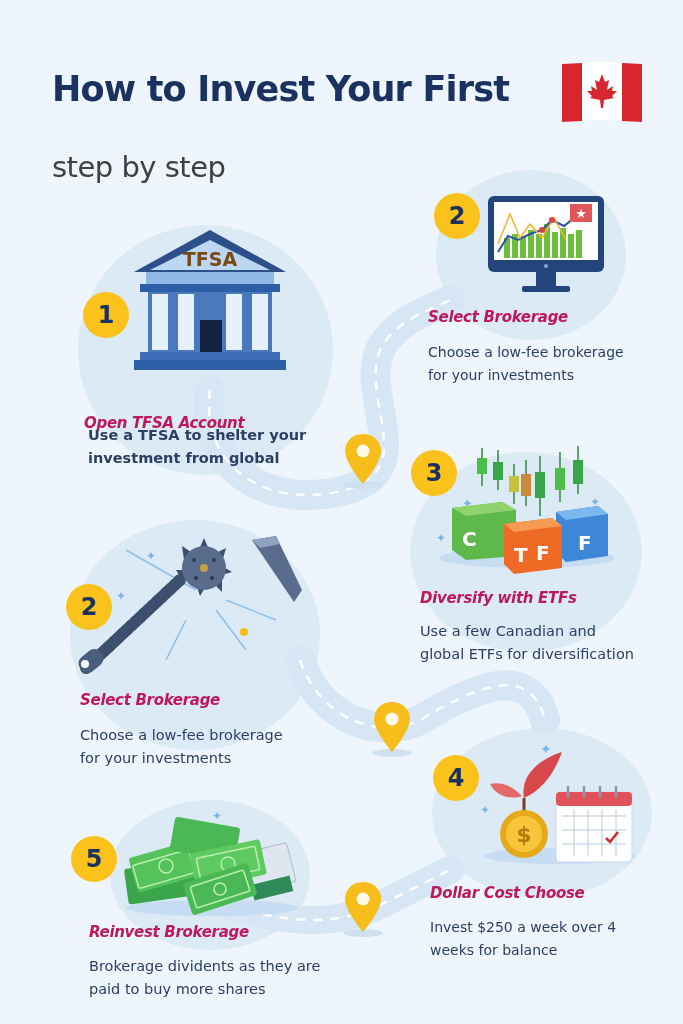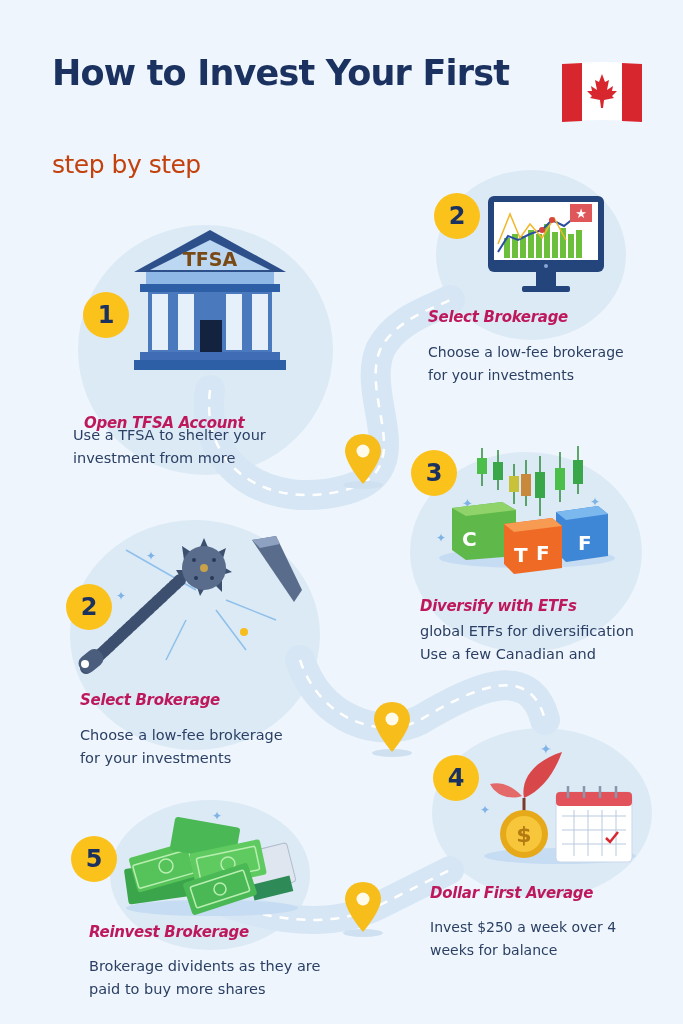--- a/index.html
+++ b/index.html
@@ -5,32 +5,32 @@
   * { box-sizing: border-box; margin: 0; padding: 0; }
   html, body { width: 683px; height: 1024px; overflow: hidden; }
   body {
     background: #eef5fc;
     font-family: "DejaVu Sans", sans-serif;
     color: #1d3461;
     position: relative;
   }
   .abs { position: absolute; }
   .title {
-    left: 52px; top: 48px;
+    left: 52px; top: 64px;
     font-family: "DejaVu Sans", sans-serif;
     font-weight: bold;
     font-size: 35px;
     line-height: 50px;
     color: #1b3260;
     letter-spacing: -0.8px;
   }
   .subtitle {
     left: 52px; top: 150px;
-    font-size: 25px;
-    color: #c2410c;
+    font-size: 29px;
+    color: #404040;
     letter-spacing: -0.5px;
   }
   .flag { left: 560px; top: 60px; width: 84px; height: 64px; }
   .blob { position: absolute; border-radius: 50%; background: #dceaf6; }
   .road { position: absolute; left: 0; top: 0; }
   .step-title {
     position: absolute;
     font-weight: bold;
     font-size: 15px;
     color: #be185d;
@@ -98,23 +98,23 @@
   <rect x="48" y="66" width="16" height="56" fill="#e6f0fb"></rect>
   <rect x="96" y="66" width="16" height="56" fill="#e6f0fb"></rect>
   <rect x="122" y="66" width="16" height="56" fill="#e6f0fb"></rect>
   <rect x="70" y="92" width="22" height="32" fill="#13233f"></rect>
   <rect x="10" y="124" width="140" height="8" fill="#3f6cb4"></rect>
   <rect x="4" y="132" width="152" height="10" fill="#2d5fa6"></rect>
   <text x="80" y="38" text-anchor="middle" font-family="DejaVu Sans, sans-serif" font-weight="bold" font-size="19" fill="#7a4a16">TFSA</text>
 </svg>
 <div class="badge" style="left:83px;top:292px;">1</div>
 <div class="step-title" style="left:84px;top:414px;">Open TFSA Account</div>
-<div class="step-desc" style="left:73px;top:424px;">
+<div class="step-desc" style="left:88px;top:424px;font-weight:bold;">
   <div>Use a TFSA to shelter your</div>
-  <div>investment from more</div>
+  <div>investment from global</div>
 </div>
 
 <svg class="illus" style="left:486px;top:194px;" width="120" height="104" viewBox="0 0 120 104">
   <rect x="2" y="2" width="116" height="76" rx="6" fill="#23457c"></rect>
   <rect x="8" y="8" width="104" height="58" fill="#ffffff"></rect>
   <g fill="#6cbf3b">
     <rect x="18" y="44" width="6" height="20"></rect>
       <rect x="26" y="40" width="6" height="24"></rect>
     <rect x="34" y="42" width="6" height="22"></rect>
       <rect x="42" y="36" width="6" height="28"></rect>
@@ -174,24 +174,24 @@
   <text x="30" y="100" font-family="DejaVu Sans, sans-serif" font-weight="bold" font-size="20" fill="#ffffff">C</text>
   <polygon points="124,66 166,60 176,68 176,110 134,116 124,106" fill="#3e86d6"></polygon>
   <polygon points="124,66 166,60 176,68 134,74" fill="#7ab8ee"></polygon>
   <text x="146" y="104" font-family="DejaVu Sans, sans-serif" font-weight="bold" font-size="20" fill="#ffffff">F</text>
   <polygon points="72,78 120,72 130,80 130,122 82,128 72,118" fill="#ef6a24"></polygon>
   <polygon points="72,78 120,72 130,80 82,86" fill="#f79a52"></polygon>
   <text x="82" y="116" font-family="DejaVu Sans, sans-serif" font-weight="bold" font-size="20" fill="#ffffff">T</text>
   <text x="104" y="114" font-family="DejaVu Sans, sans-serif" font-weight="bold" font-size="20" fill="#ffffff">F</text>
 </svg>
 <div class="badge" style="left:411px;top:450px;">3</div>
-<div class="step-title" style="left:420px;top:589px;margin-top:8px;">Diversify with ETFs</div>
+<div class="step-title" style="left:420px;top:589px;">Diversify with ETFs</div>
 <div class="step-desc" style="left:420px;top:620px;width:262px;">
+  <div>Use a few Canadian and</div>
   <div>global ETFs for diversification</div>
-  <div>Use a few Canadian and</div>
 </div>
 
 <svg class="illus" style="left:76px;top:530px;" width="230" height="150" viewBox="0 0 230 150">
   <g stroke="#8fc0ea" stroke-width="1.5">
     <line x1="50" y1="20" x2="120" y2="60"></line>
       <line x1="110" y1="90" x2="90" y2="130"></line>
     <line x1="140" y1="80" x2="170" y2="120"></line>
       <line x1="150" y1="70" x2="200" y2="90"></line>
   </g>
   <text x="70" y="30" font-size="12" fill="#7fb3e6">✦</text>
@@ -254,21 +254,21 @@
   </g>
   <g stroke="#8a97ab" stroke-width="2.5">
       <line x1="88" y1="48" x2="88" y2="60"></line>
       <line x1="104" y1="48" x2="104" y2="60"></line>
       <line x1="120" y1="48" x2="120" y2="60"></line>
       <line x1="136" y1="48" x2="136" y2="60"></line>
     </g>
   <polyline points="126,100 130,104 138,94" fill="none" stroke="#d8262f" stroke-width="2.5"></polyline>
 </svg>
 <div class="badge" style="left:433px;top:755px;">4</div>
-<div class="step-title" style="left:430px;top:884px;">Dollar First Average</div>
+<div class="step-title" style="left:430px;top:884px;">Dollar Cost Choose</div>
 <div class="step-desc" style="left:430px;top:916px;font-size:14px;">
   <div>Invest $250 a week over 4</div>
   <div>weeks for balance</div>
 </div>
 
 <svg class="illus" style="left:340px;top:880px;" width="46" height="60" viewBox="0 0 46 60">
   <ellipse cx="23" cy="53" rx="20" ry="4" fill="#cfe0f1"></ellipse>
   <path d="M23 2 C 11 2 5 11 5 19 C 5 31 23 52 23 52 C 23 52 41 31 41 19 C 41 11 35 2 23 2 Z" fill="#f7bd1a"></path>
   <circle cx="23" cy="19" r="6.5" fill="#fffbea"></circle>
 </svg>

